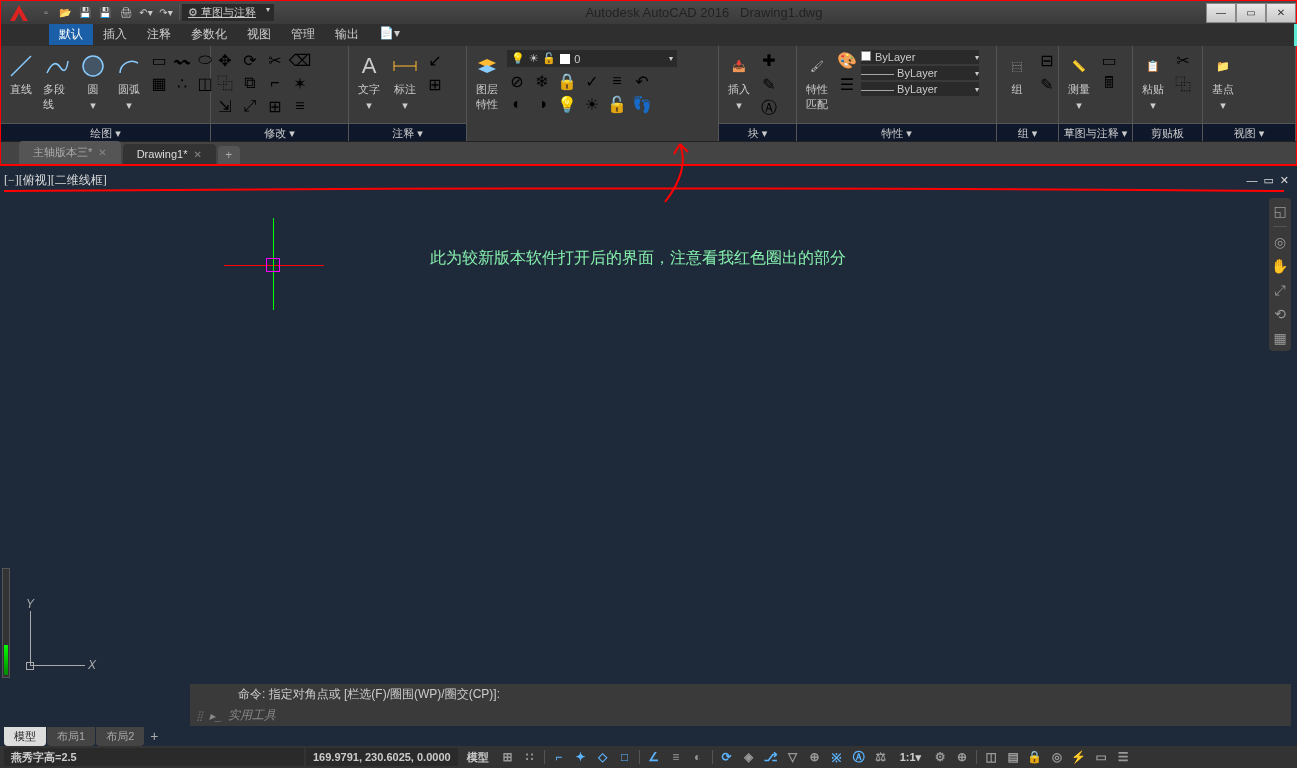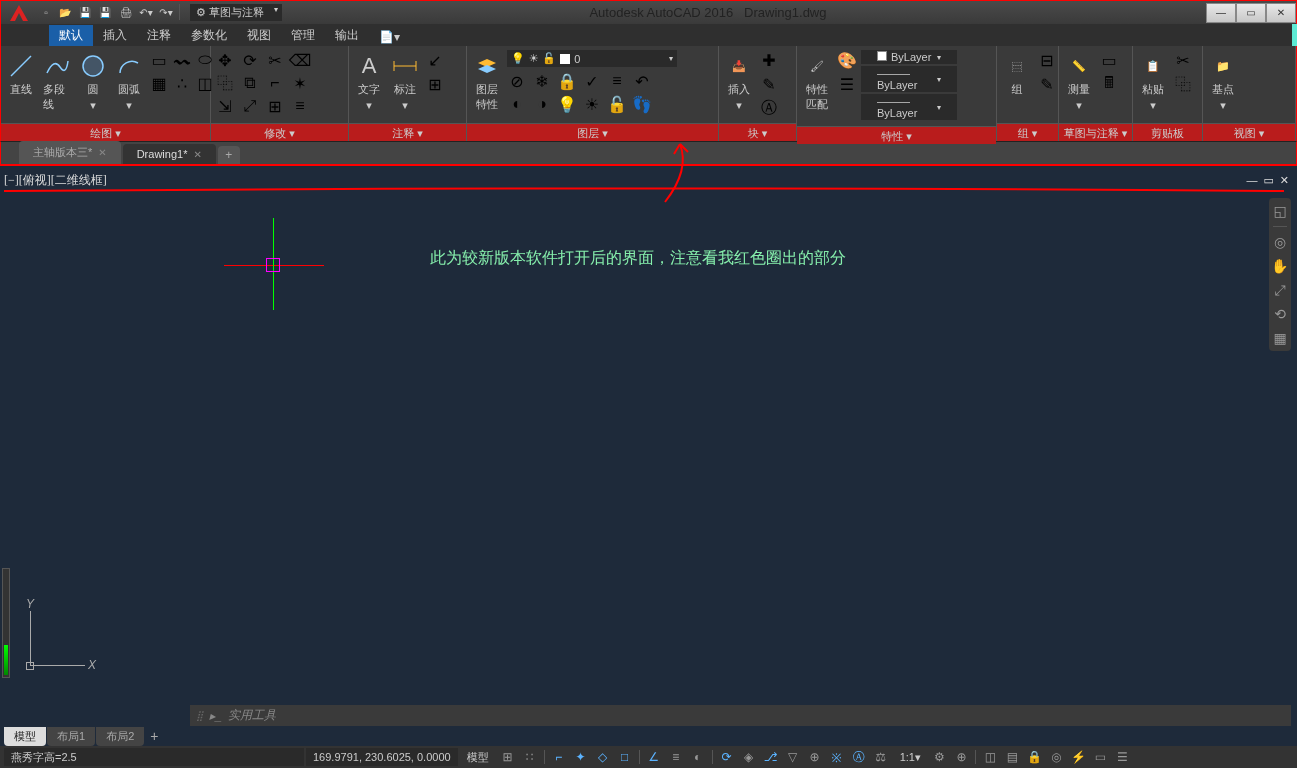--- a/index.html
+++ b/index.html
@@ -2,42 +2,42 @@
 <html><head>
 <meta charset="utf-8">
 <style>
 * { margin: 0; padding: 0; box-sizing: border-box; font-family: "Microsoft YaHei", sans-serif; user-select: none; }
 body { width: 1297px; height: 768px; background: #1e2a3a; overflow: hidden; position: relative; }
 .titlebar { height: 24px; background: linear-gradient(#4a4a4a,#3a3a3a); display: flex; align-items: center; border: 1px solid red; border-bottom: none; }
 .app-logo { width: 28px; height: 22px; margin: 0 4px; display:flex; align-items:center; justify-content:center; }
 .qat { display: flex; gap: 2px; }
 .qat-btn { width: 18px; height: 18px; display:flex; align-items:center; justify-content:center; color:#ccc; font-size:10px; }
 .qat-sep { width:1px; height:16px; background:#555; margin:0 2px; }
-.ws-dd { background:#2a2a2a; color:#ccc; font-size:11px; padding:1px 18px 1px 6px; margin-left:8px; position:relative; }
+.ws-dd { background:#2a2a2a; color:#ccc; font-size:11px; padding:1px 18px 1px 6px; position:relative;text-decoration:underline; }
 .ws-dd::after { content:"▾"; position:absolute; right:4px; font-size:8px; }
 .title-center { flex:1; text-align:center; color:#222; font-size:13px; font-weight:500;margin-left:48px; }
 .title-center .fn { color:#222; }
 .win-btns { display:flex; }
 .win-btn { width:30px; height:20px; background:linear-gradient(#e8e8e8,#c8c8c8); border:1px solid #888; display:flex; align-items:center; justify-content:center; font-size:10px; color:#333; }
 
-.menubar { height: 22px; background:#2f2f2f; display:flex; align-items:flex-end; padding-left:48px; border-left:1px solid red; border-right:5px solid #5eead4; }
+.menubar { height: 22px; background:#2f2f2f; display:flex; align-items:flex-start; padding-left:48px; border-left:1px solid red; border-right:3px solid #5eead4; }
 .menu-item { color:#ccc; font-size:12px; padding:2px 10px; }
 .menu-item.active { background:#1a5fa8; color:#fff; }
 
 .ribbon { height: 96px; background:#3a3a3a; display:flex; border-bottom:1px solid #222; border-left:1px solid red; border-right:1px solid red; }
 .panel { border-right:1px solid #555; display:flex; flex-direction:column; }
 .panel-body { flex:1; display:flex; padding:4px; gap:4px; align-items:flex-start; }
-.panel-title { height:18px; background:#b91c1c; color:#ccc; font-size:11px; text-align:center; line-height:18px; border-top:1px solid #555; }
+.panel-title { height:18px; background:#0f172a; color:#ccc; font-size:11px; text-align:center; line-height:18px; border-top:1px solid #555; }
 .big-btn { display:flex; flex-direction:column; align-items:center; gap:2px; color:#ccc; font-size:11px; padding:2px; }
 .big-btn .ic { width:28px; height:28px; display:flex; align-items:center; justify-content:center; }
 .small-grid { display:grid; grid-template-columns:repeat(3,20px); gap:3px; }
 .small-grid.c4 { grid-template-columns:repeat(4,22px); }
 .sm-btn { width:20px; height:20px; display:flex; align-items:center; justify-content:center; }
 .layer-dd { background:#2a2a2a; color:#ccc; font-size:11px; padding:2px 4px; width:170px; margin-bottom:4px; display:flex; align-items:center; gap:4px; }
-.prop-dd { background:#2a2a2a; color:#ccc; font-size:11px; padding:1px 16px; width:96px; margin-bottom:2px; display:flex; align-items:center; justify-content:space-between; }
+.prop-dd { background:#2a2a2a; color:#ccc; font-size:11px; padding:1px 0; width:118px; margin-bottom:2px; display:flex; align-items:center; justify-content:space-between; }
 .prop-dd::after { content:"▾"; font-size:8px; }
 
 .tabbar { height:24px; background:#444; display:flex; align-items:flex-end; padding-left:18px; border-left:1px solid red; border-right:1px solid red; border-bottom:2px solid red; }
 .file-tab { background:#555; color:#aaa; font-size:11px; padding:4px 14px; border-radius:4px 4px 0 0; margin-right:2px; display:flex; align-items:center; gap:6px; }
 .file-tab.active { background:#333; color:#ddd; }
 .tab-close { font-size:10px; color:#888; }
 .tab-add { width:22px; height:18px; background:#555; color:#aaa; border-radius:4px 4px 0 0; display:flex; align-items:center; justify-content:center; font-size:12px; }
 
 .canvas { position:absolute; top:168px; left:0; right:0; bottom:42px; background:#1e2a3a; }
 .view-label { position:absolute; top:4px; left:4px; color:#ddd; font-size:12px;font-family:Liberation Serif, serif; }
@@ -57,21 +57,21 @@
 .cmd-area { position:absolute; bottom:42px; left:190px; right:6px; }
 .cmd-hist { background:#3a3a3a; color:#ccc; font-size:12px; padding:2px 48px; }
 .cmd-line { background:#3a3a3a; color:#888; font-size:12px; padding:2px 6px; display:flex; align-items:center; gap:6px; font-style:italic; }
 .cmd-handle { color:#666; font-size:10px; }
 
 .layout-tabs { position:absolute; bottom:22px; left:4px; height:20px; display:flex; align-items:center; }
 .ltab { background:#444; color:#aaa; font-size:11px; padding:2px 10px; border-radius:0 0 4px 4px; margin-right:1px; }
 .ltab.active { background:#ddd; color:#222; }
 .ltab-add { width:18px; color:#aaa; text-align:center; font-size:14px; }
 
-.statusbar { position:absolute; bottom:0; left:0; right:0; height:22px; background:#333; display:flex; align-items:center; color:#ccc; font-size:11px; padding:0 4px; gap:2px; }
+.statusbar { position:absolute; bottom:0; left:0; right:0; height:22px; background:#333; display:flex; align-items:center; color:#ccc; font-size:11px; padding:0 4px; gap:2px;font-weight:bold; }
 .status-item { padding:0 6px; height:18px; display:flex; align-items:center; border:1px solid transparent; }
 .status-item.box { background:#2a2a2a; }
 .status-sep { width:1px; height:14px; background:#555; margin:0 2px; }
 .st-ic { width:20px; height:18px; display:flex; align-items:center; justify-content:center; color:#999; font-size:12px; }
 .st-ic.on { color:#5bb3ff; }
 
 .arrow-svg { position:absolute; top:140px; left:640px; pointer-events:none; }
 
 svg { display:block; }
 </style>
@@ -245,21 +245,20 @@
           <div class="sm-btn">↶</div>
           <div class="sm-btn">◐</div>
           <div class="sm-btn">◑</div>
           <div class="sm-btn">💡</div>
           <div class="sm-btn">☀</div>
           <div class="sm-btn">🔓</div>
           <div class="sm-btn">👣</div>
         </div>
       </div>
     </div>
-    <div class="panel-title">图层 ▾</div>
   </div>
 
   <div class="panel" style="width:78px">
     <div class="panel-body">
       <div class="big-btn">
         <div class="ic">📥</div>
         <span>插入</span>▾
       </div>
       <div style="display:flex;flex-direction:column;gap:4px">
         <div class="sm-btn">✚</div>
@@ -399,20 +398,21 @@
 
 <svg class="arrow-svg" width="80" height="70">
   <path d="M40 4 Q50 30 25 62" stroke="red" stroke-width="2" fill="none"></path>
   <path d="M40 4 L34 14 M40 4 L48 12" stroke="red" stroke-width="2" fill="none"></path>
 </svg>
 <svg style="position:absolute;top:186px;left:4px;width:1280px;height:10px;pointer-events:none">
   <path d="M0 5 Q640 0 1280 5" stroke="red" stroke-width="2" fill="none"></path>
 </svg>
 
 <div class="cmd-area">
+  <div class="cmd-hist">命令: 指定对角点或 [栏选(F)/圈围(WP)/圈交(CP)]:</div>
   <div class="cmd-line">
     <span class="cmd-handle">⣿</span>
     <span>▸_</span>
     <span>实用工具</span>
   </div>
 </div>
 
 <div class="layout-tabs">
   <div class="ltab active">模型</div>
   <div class="ltab">布局1</div>

